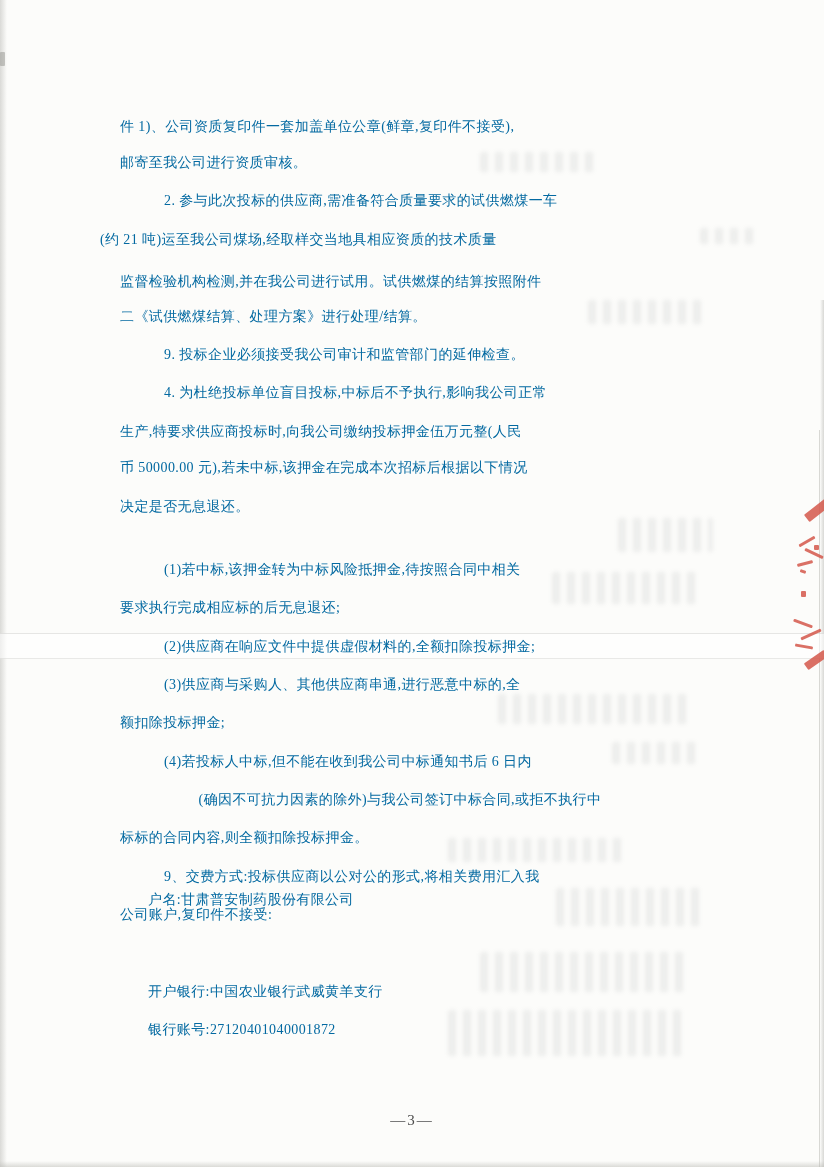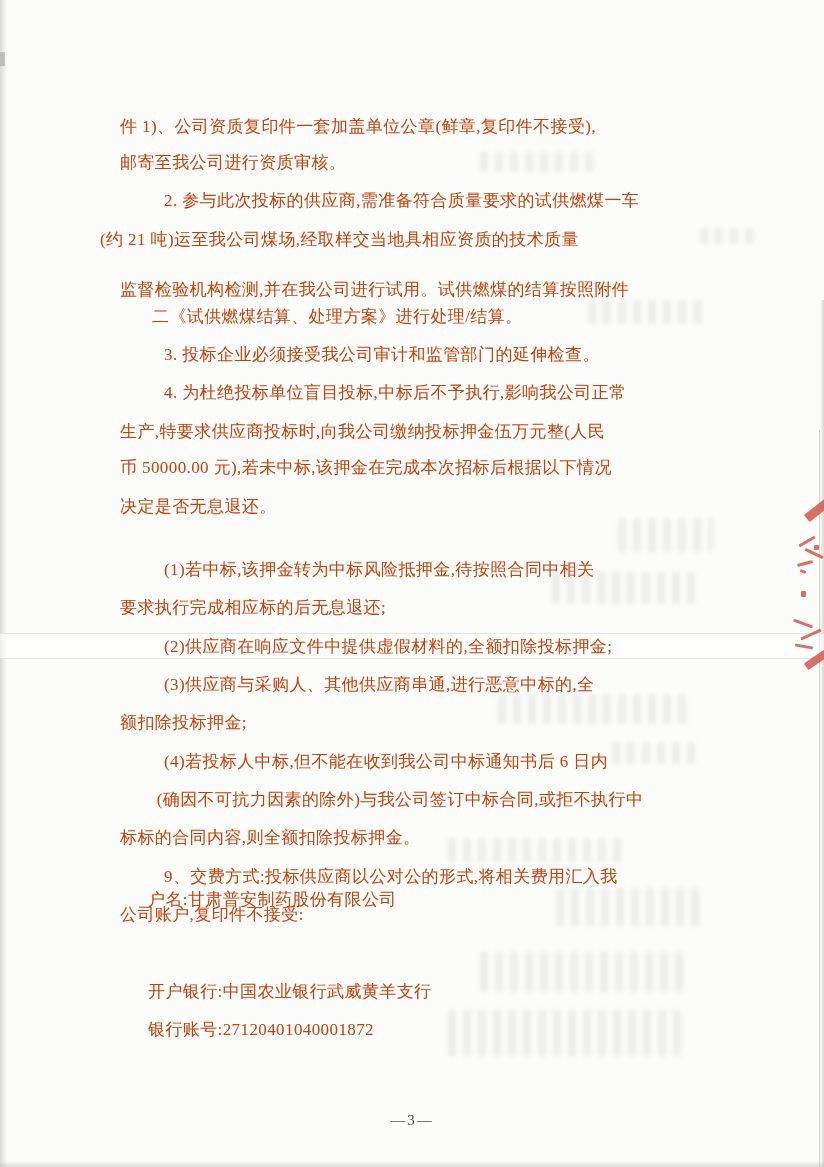--- a/index.html
+++ b/index.html
@@ -18,21 +18,21 @@
     background:linear-gradient(270deg,rgba(180,180,176,.5),rgba(180,180,176,0));}
   .nick{position:absolute;left:0;top:52px;width:5px;height:14px;background:#9a9a96;opacity:.55;border-radius:1px;}
   .scanline-v{position:absolute;left:819px;top:430px;width:1px;height:737px;background:#b9b9b5;opacity:.55;}
   .band{position:absolute;left:0;top:633px;width:100%;height:24px;
     background:rgba(255,255,255,.55);
     border-top:1px solid rgba(195,195,192,.4);
     border-bottom:1px solid rgba(195,195,192,.35);}
   
   .line{
     position:absolute;left:120px;width:600px;
-    font-size:17px;line-height:27px;color:#c2410c;
+    font-size:14px;line-height:27px;color:#0369a1;
     letter-spacing:.4px;white-space:nowrap;text-align:left;
   }
   .ind{padding-left:44px;}
   .ind-sm{padding-left:28px;}
   .hang{left:100px;}
   .pagenum{
     position:absolute;left:0;top:1112px;width:100%;
     text-align:center;font-size:15px;color:#4c4c4c;letter-spacing:2px;
   }
   
@@ -76,23 +76,23 @@
 <div class="seal" style="left:801px;top:591px;width:5px;height:6px;"></div>
 <div class="seal" style="left:793px;top:622px;width:20px;height:3px;transform:rotate(20deg);"></div>
 <div class="seal" style="left:800px;top:633px;width:22px;height:3px;transform:rotate(-25deg);"></div>
 <div class="seal" style="left:795px;top:645px;width:18px;height:3px;transform:rotate(10deg);"></div>
 <div class="seal" style="left:804px;top:656px;width:24px;height:8px;transform:rotate(-35deg);"></div>
 
 <div class="line" style="top:113px;">件 1)、公司资质复印件一套加盖单位公章(鲜章,复印件不接受),</div>
 <div class="line" style="top:149px;">邮寄至我公司进行资质审核。</div>
 <div class="line ind" style="top:187px;">2. 参与此次投标的供应商,需准备符合质量要求的试供燃煤一车</div>
 <div class="line hang" style="top:226px;">(约 21 吨)运至我公司煤场,经取样交当地具相应资质的技术质量</div>
-<div class="line" style="top:276px;">监督检验机构检测,并在我公司进行试用。试供燃煤的结算按照附件</div>
-<div class="line" style="top:303px;margin-left:32px;">二《试供燃煤结算、处理方案》进行处理/结算。</div>
-<div class="line ind" style="top:341px;">3. 投标企业必须接受我公司审计和监管部门的延伸检查。</div>
+<div class="line" style="top:268px;">监督检验机构检测,并在我公司进行试用。试供燃煤的结算按照附件</div>
+<div class="line" style="top:303px;">二《试供燃煤结算、处理方案》进行处理/结算。</div>
+<div class="line ind" style="top:341px;">9. 投标企业必须接受我公司审计和监管部门的延伸检查。</div>
 <div class="line ind" style="top:379px;">4. 为杜绝投标单位盲目投标,中标后不予执行,影响我公司正常</div>
 <div class="line" style="top:418px;">生产,特要求供应商投标时,向我公司缴纳投标押金伍万元整(人民</div>
 <div class="line" style="top:454px;">币 50000.00 元),若未中标,该押金在完成本次招标后根据以下情况</div>
 <div class="line" style="top:493px;">决定是否无息退还。</div>
 <div class="line ind" style="top:556px;">(1)若中标,该押金转为中标风险抵押金,待按照合同中相关</div>
 <div class="line" style="top:594px;">要求执行完成相应标的后无息退还;</div>
 <div class="line ind" style="top:633px;">(2)供应商在响应文件中提供虚假材料的,全额扣除投标押金;</div>
 <div class="line ind" style="top:671px;">(3)供应商与采购人、其他供应商串通,进行恶意中标的,全</div>
 <div class="line" style="top:709px;">额扣除投标押金;</div>
 <div class="line ind" style="top:748px;">(4)若投标人中标,但不能在收到我公司中标通知书后 6 日内</div>

